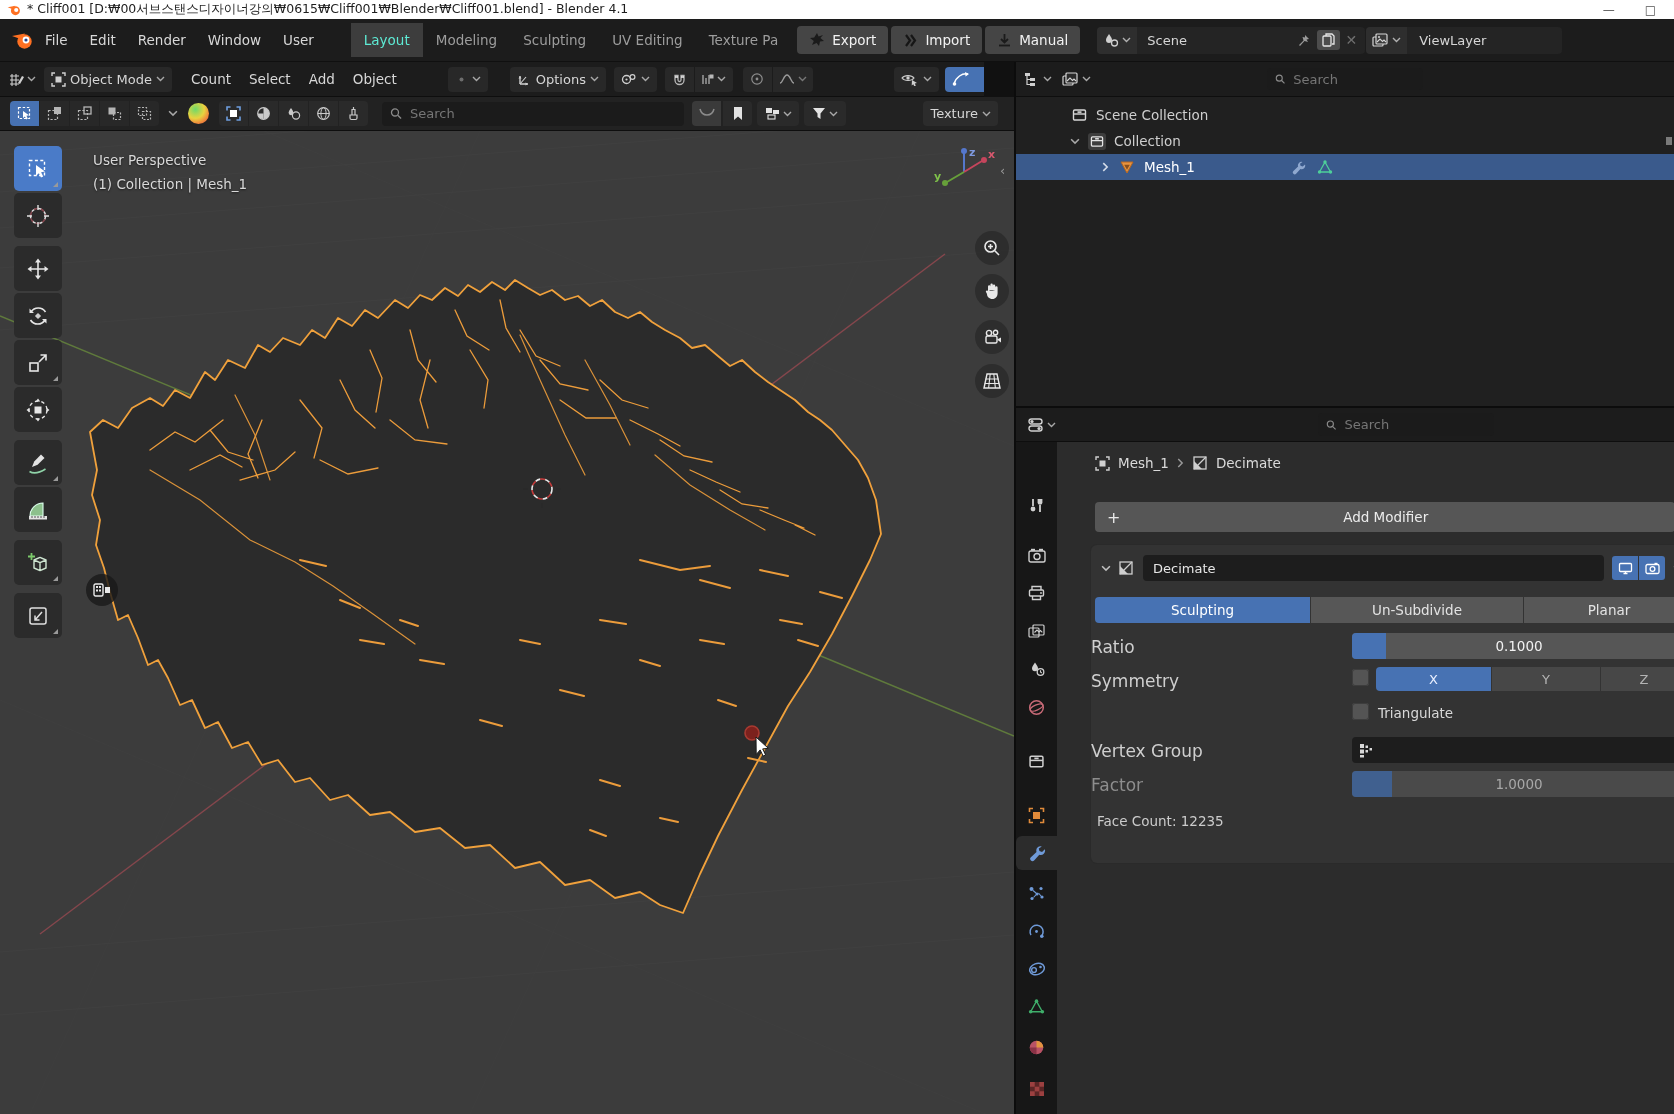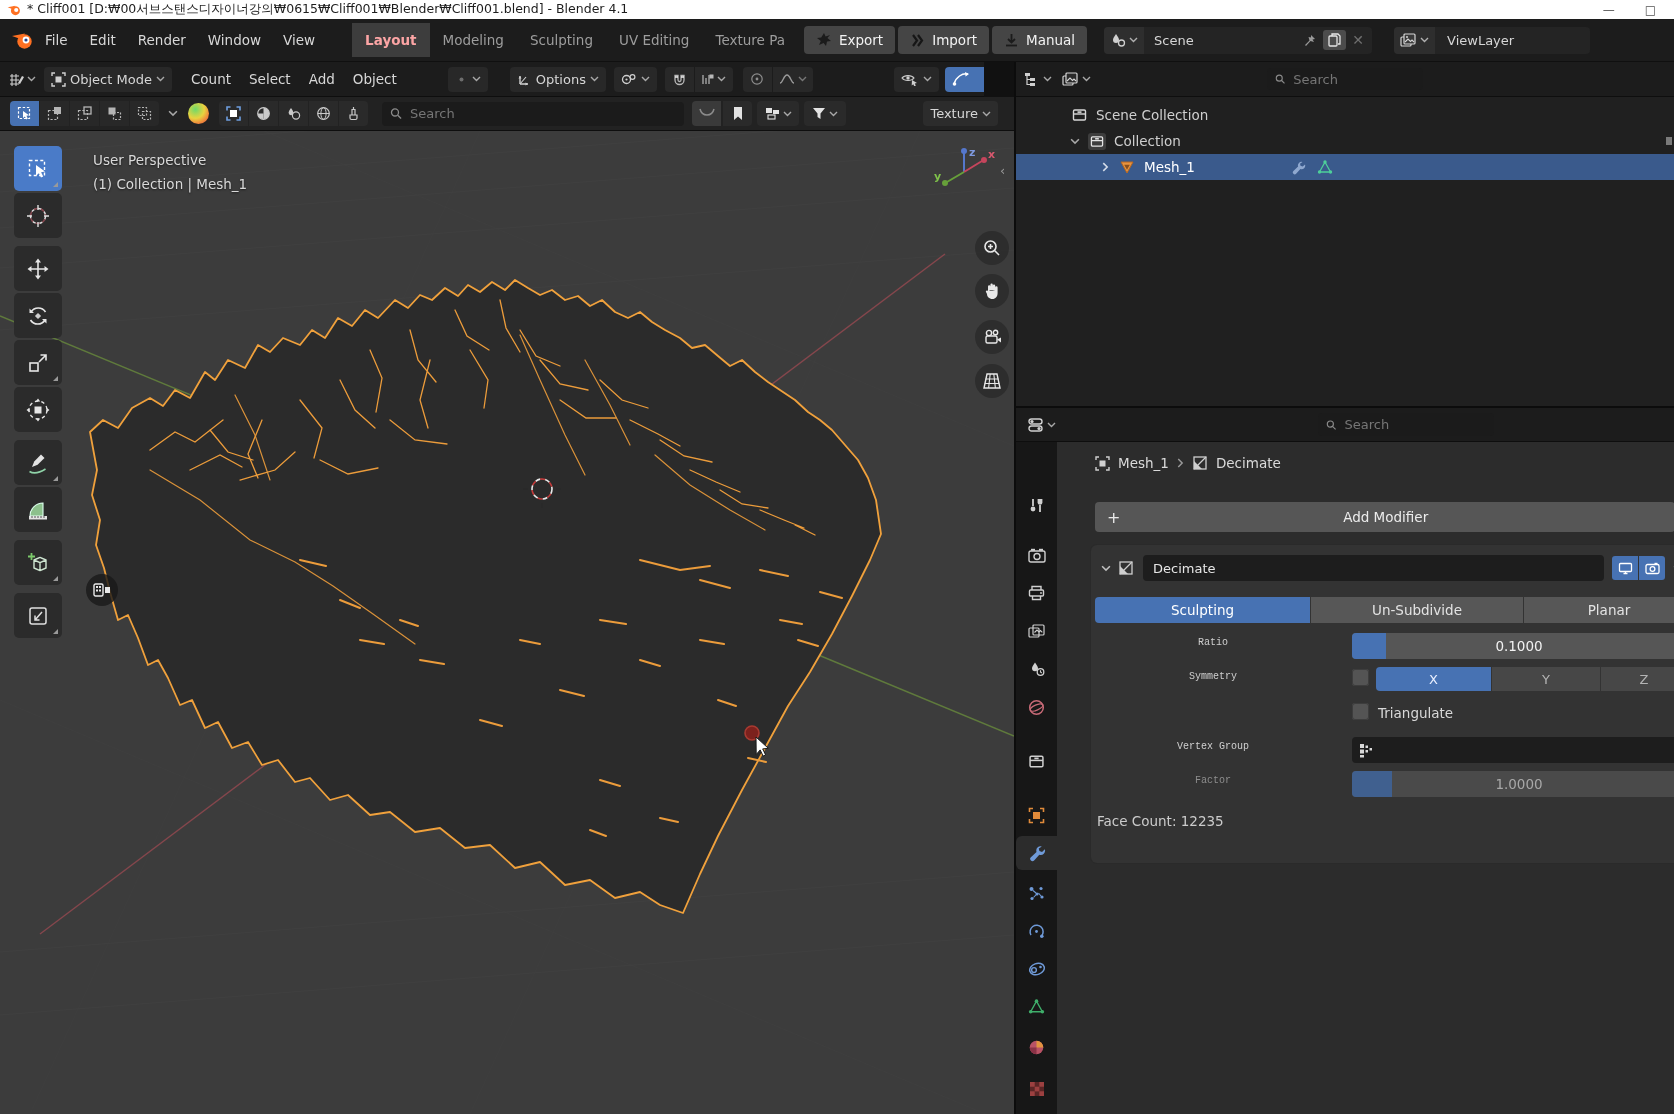--- a/index.html
+++ b/index.html
@@ -12,21 +12,21 @@
   
   .titlebar{left:0;top:0;width:1674px;height:19px;background:#ffffff;color:#1d1d1d;
             display:flex;align-items:center;font-size:12.5px;}
   .titlebar .tlogo{margin-left:7px;margin-right:6px;}
   .winbtn{color:#555;margin-left:48px;font-size:12px;}
   
   .topbar{left:0;top:19px;width:1674px;height:42px;background:#1c1c1c;display:flex;
           align-items:center;border-bottom:1px solid #101010;}
   .menu-item{padding:6px 11px;color:#d8d8d8;font-size:13.5px;border-radius:4px;}
   .ws-tab{padding:9px 13px;color:#9d9d9d;font-size:13.5px;white-space:nowrap;}
-  .ws-tab.active{background:#3d3d3d;color:#fca5a5;font-weight:bold;}
+  .ws-tab.active{background:#3d3d3d;color:#5eead4;}
   .ws-wrap{display:flex;align-items:stretch;height:100%;align-items:center;margin-left:26px;overflow:hidden;}
   .addon-btn{display:flex;align-items:center;gap:7px;background:#454545;border-radius:4px;
              padding:4px 12px;color:#f2f2f2;margin-right:3px;font-size:13.5px;height:20px;}
   .sel-group{display:flex;align-items:center;background:#242424;border-radius:4px;height:27px;}
   .icon-dd{display:flex;align-items:center;gap:3px;padding:0 6px;background:#2e2e2e;height:27px;
            border-radius:4px 0 0 4px;}
   
   .vheader{left:0;top:62px;width:984px;height:34px;background:#1c1c1c;display:flex;align-items:center;
            border-bottom:1px solid #0e0e0e;overflow:hidden;justify-content:center;}
   .tsettings{left:0;top:97px;width:1014px;height:33px;background:#222222;display:flex;align-items:center;
@@ -69,21 +69,21 @@
   .tabcol{position:absolute;left:0;top:34px;width:41px;height:674px;background:#171717;}
   .ptab{position:absolute;left:0;width:41px;height:34px;display:flex;align-items:center;justify-content:center;}
   .ptab.active{background:#2c2c2c;border-radius:6px 0 0 6px;}
   .crumb{position:absolute;left:41px;top:42px;height:26px;display:flex;align-items:center;gap:8px;
          padding-left:38px;color:#dadada;font-size:13.5px;}
   .addmod{position:absolute;left:79px;top:94px;width:580px;height:30px;background:#565656;border-radius:4px;
           display:flex;align-items:center;color:#ececec;font-size:13.5px;}
   .modpanel{position:absolute;left:75px;top:137px;width:600px;height:318px;background:#333333;border-radius:6px;
             box-shadow:0 0 0 1px #2a2a2a;}
   .mp-row{position:absolute;display:flex;align-items:center;}
-  .mp-label{position:absolute;width:244px;text-align:center;color:#cfcfcf;font-size:10px;font-family:Liberation Mono, monospace;}
+  .mp-label{position:absolute;width:244px;text-align:left;color:#cfcfcf;font-size:17px;}
   .tabbtn{height:26px;display:flex;align-items:center;justify-content:center;background:#575757;color:#e3e3e3;
           font-size:13.5px;}
   .tabbtn.selected{background:#4772b3;color:#ffffff;}
   .slider{position:relative;height:26px;background:#565656;border-radius:4px;overflow:hidden;}
   .slider .fill{position:absolute;left:0;top:0;bottom:0;background:#4772b3;}
   .slider .val{position:absolute;left:0;right:0;top:0;bottom:0;display:flex;align-items:center;
                justify-content:center;color:#f2f2f2;font-size:13.5px;}
   .checkbox{width:17px;height:17px;background:#545454;border-radius:3px;box-shadow:inset 0 0 0 1px #3d3d3d;}
   .axisbtn{height:24px;display:flex;align-items:center;justify-content:center;background:#474747;
            color:#b4b4b4;font-size:13px;}
@@ -111,21 +111,21 @@
     <svg width="24" height="24" viewBox="0 0 24 24" style="margin-left:10px">
       <polygon points="2,8 15,5.5 10.5,11" fill="#ff7021"></polygon>
       <circle cx="14.5" cy="13.5" r="7.2" fill="#ff7021"></circle>
       <circle cx="16" cy="12" r="3.4" fill="#fff"></circle>
       <circle cx="16" cy="12" r="1.6" fill="#24448c"></circle>
     </svg>
     <span class="menu-item">File</span>
     <span class="menu-item">Edit</span>
     <span class="menu-item">Render</span>
     <span class="menu-item">Window</span>
-    <span class="menu-item">View</span>
+    <span class="menu-item">User</span>
 
     <div class="ws-wrap" style="max-width:470px">
       <span class="ws-tab active">Layout</span>
       <span class="ws-tab">Modeling</span>
       <span class="ws-tab">Sculpting</span>
       <span class="ws-tab">UV Editing</span>
       <span class="ws-tab">Texture Pa</span>
     </div>
 
     <div class="row" style="margin-left:6px">
@@ -166,21 +166,21 @@
       </svg>
       <div style="background:#4c4c4c;border-radius:3px;padding:3px 5px;margin-right:6px">
         <svg width="13" height="14" viewBox="0 0 13 14">
           <rect x="1" y="3" width="8" height="10" rx="1" fill="none" stroke="#e6e6e6" stroke-width="1.3"></rect>
           <path d="M4 3V1h6l2 2v8h-2" fill="none" stroke="#e6e6e6" stroke-width="1.3"></path>
         </svg>
       </div>
       <span style="color:#6f6f6f;margin-right:8px;font-size:14px">✕</span>
     </div>
 
-    <div class="sel-group" style="margin-left:22px;width:196px">
+    <div class="sel-group" style="margin-left:1px;width:196px">
       <div class="icon-dd">
         <svg width="17" height="15" viewBox="0 0 17 15">
           <rect x="1" y="4" width="10" height="9" rx="1" fill="none" stroke="#d6d6d6" stroke-width="1.2"></rect>
           <rect x="4" y="1" width="11" height="10" rx="1" fill="#3a3a3a" stroke="#d6d6d6" stroke-width="1.2"></rect>
           <path d="M5 9l3-3 2.5 2.5L12 7l2 2" fill="none" stroke="#d6d6d6" stroke-width="1.1"></path>
           <circle cx="7" cy="4" r="1" fill="#d6d6d6"></circle>
         </svg>
         <svg class="chev" width="9" height="6" viewBox="0 0 9 6">
           <path d="M1 1l3.5 3.5L8 1" fill="none" stroke="#b0b0b0" stroke-width="1.4"></path>
           </svg>

